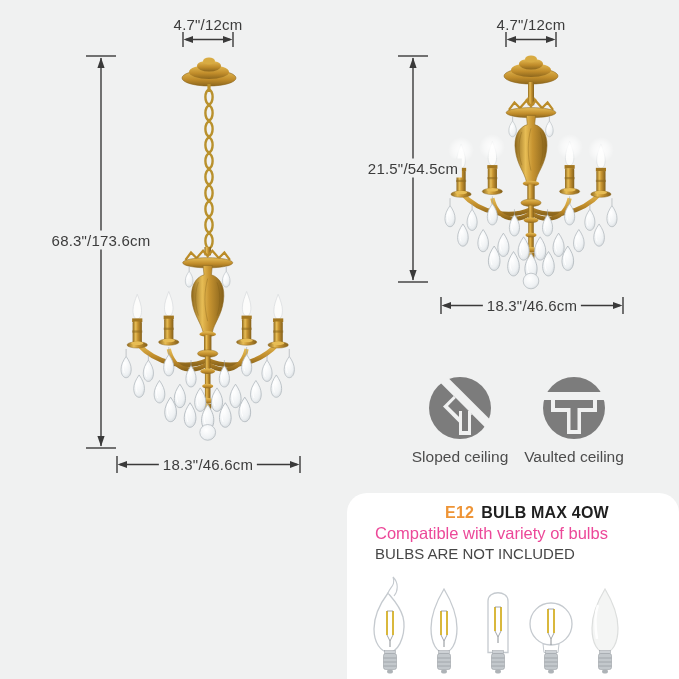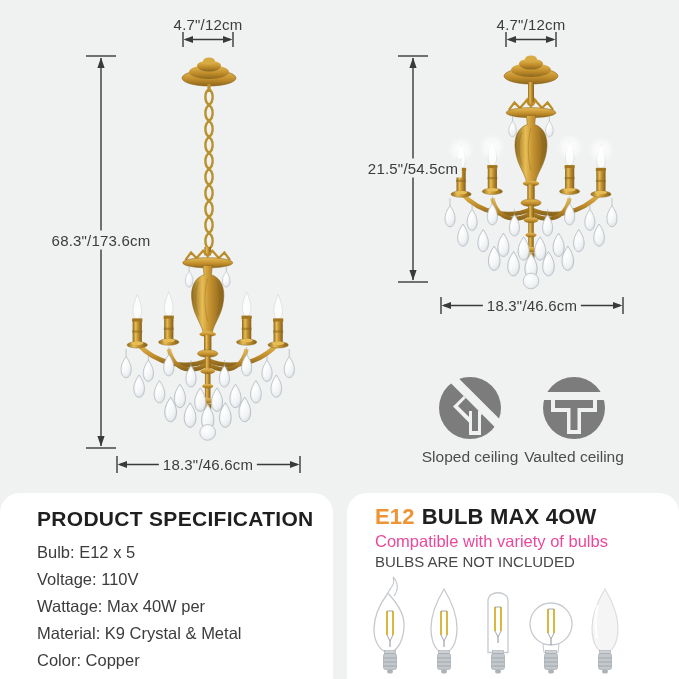--- a/index.html
+++ b/index.html
@@ -20,21 +20,21 @@
   .ceiling-label{margin-top:9px;font-size:15.5px;color:#4c4c4c;}
   .card{
     position:absolute;top:493px;height:186px;background:#ffffff;
     border-radius:20px 20px 0 0;box-sizing:border-box;
   }
   .card-left{left:0;width:333px;padding:14px 0 0 37px;}
   .card-right{left:347px;width:332px;padding:11px 0 0 28px;}
   .spec-title{font-size:21px;font-weight:bold;color:#1f1f1f;letter-spacing:.3px;}
   .spec-list{margin:11px 0 0 0;padding:2px 0 0 0;list-style:none;}
   .spec-list li{font-size:16.5px;color:#3c3c3c;margin:0 0 10.5px 0;line-height:16.5px;}
-  .bulb-title{font-size:22px;font-weight:bold;color:#1f1f1f;letter-spacing:.2px;}
+  .bulb-title{font-size:16px;font-weight:bold;color:#1f1f1f;letter-spacing:.2px;text-align:center;}
   .bulb-title .accent{color:#ee9436;margin-right:7px;}
   .bulb-sub{font-size:16.5px;color:#ec4899;margin-top:2px;line-height:18px;}
   .bulb-sub2{font-size:15px;color:#474747;margin-top:3px;line-height:18px;}
   .bulb-strip{position:absolute;left:0;bottom:0;}
 </style>
 </head>
 <body>
 
 <div class="stage">
 
@@ -221,21 +221,21 @@
     </g>
   </svg>
 
   <div class="dim-label" style="left:208px;top:24px">4.7"/12cm</div>
   <div class="dim-label masked" style="left:101px;top:240px">68.3"/173.6cm</div>
   <div class="dim-label masked" style="left:208px;top:464px">18.3"/46.6cm</div>
   <div class="dim-label" style="left:531px;top:24px">4.7"/12cm</div>
   <div class="dim-label masked" style="left:413px;top:168px">21.5"/54.5cm</div>
   <div class="dim-label masked" style="left:532px;top:305px">18.3"/46.6cm</div>
 
-  <div class="ceiling-item" style="left:412px;top:377px">
+  <div class="ceiling-item" style="left:402px;top:377px">
     <svg width="62" height="62" viewBox="0 0 62 62">
       <circle cx="31" cy="31" r="31" fill="#7c7c7c"></circle>
       <g transform="translate(31,31) rotate(45)">
         <rect x="-44" y="-13" width="88" height="9" fill="#f0f1f1"></rect>
         <rect x="-13" y="-4" width="26" height="15" fill="#f0f1f1"></rect>
         <rect x="-10" y="-4" width="20" height="11" fill="#7c7c7c"></rect>
       </g>
       <g transform="translate(36,34)">
         <rect x="-6" y="0" width="12" height="24" fill="#f0f1f1"></rect>
         <rect x="-3" y="0" width="6" height="20" fill="#7c7c7c"></rect>
@@ -249,30 +249,20 @@
       <circle cx="31" cy="31" r="31" fill="#7c7c7c"></circle>
       <rect x="0" y="15" width="62" height="8" fill="#f0f1f1"></rect>
       <rect x="8" y="23" width="46" height="12" fill="#f0f1f1"></rect>
       <rect x="12" y="23" width="38" height="8" fill="#7c7c7c"></rect>
       <rect x="24" y="31" width="14" height="26" fill="#f0f1f1"></rect>
       <rect x="27.5" y="31" width="7" height="22" fill="#7c7c7c"></rect>
     </svg>
     <div class="ceiling-label">Vaulted ceiling</div>
   </div>
 
-  <div class="card card-left">
-    <div class="spec-title">PRODUCT SPECIFICATION</div>
-    <ul class="spec-list">
-      <li>Bulb: E12 x 5</li>
-      <li>Voltage: 110V</li>
-      <li>Wattage: Max 40W per</li>
-      <li>Material: K9 Crystal  &amp; Metal</li>
-      <li>Color: Copper</li>
-    </ul>
-  </div>
 
   <div class="card card-right">
     <div class="bulb-title"><span class="accent">E12</span><span>BULB MAX 4OW</span></div>
     <div class="bulb-sub">Compatible with variety of bulbs</div>
     <div class="bulb-sub2">BULBS ARE NOT INCLUDED</div>
 
     <svg class="bulb-strip" width="332" height="112" viewBox="0 0 332 112">
       <defs>
         <g id="ebase">
           <rect x="-5.5" y="-2.5" width="11" height="3" fill="#cdd1d5" stroke="#9ba0a5" stroke-width="0.5"></rect>

